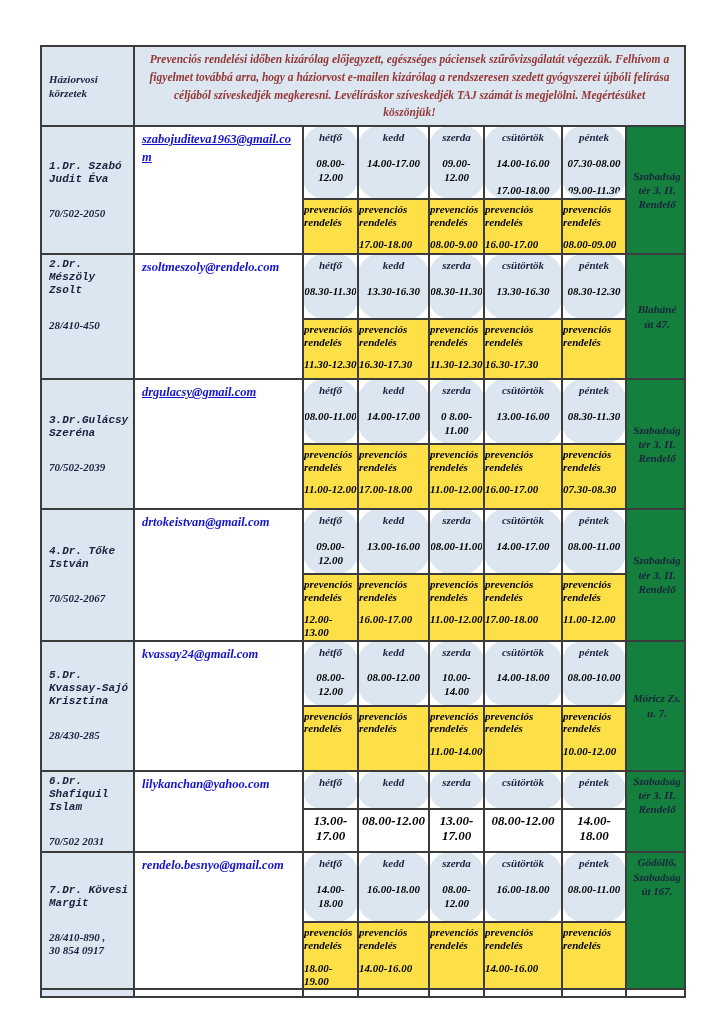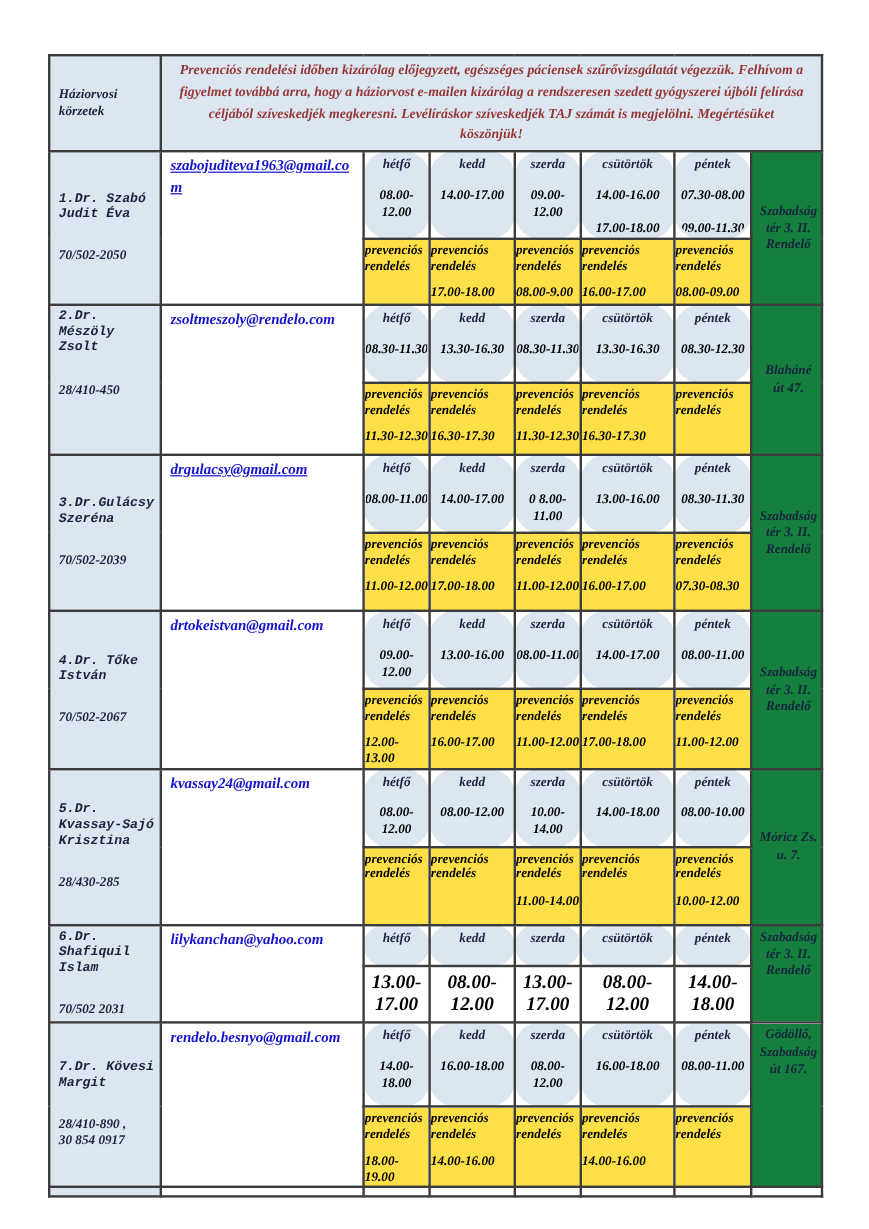--- a/index.html
+++ b/index.html
@@ -28,21 +28,21 @@
   .email.u{text-decoration:underline;}
   
   td.day-cell{background:var(--blue);vertical-align:top;text-align:center;padding-top:4px;font-size:11px;line-height:1.25;border-radius:21px;}
   .day-name{color:var(--navy);margin-bottom:12px;}
   .time{color:#000;}
   td.day-cell .time + .time{margin-top:13px;}
   
   td.prev-cell{background:#fde047;vertical-align:top;padding-top:3px;font-size:11px;line-height:1.2;}
   .prev-label{color:#000;line-height:1.15;}
   td.prev-cell .time{margin-top:10px;}
-  td.simple-cell{background:#fff;vertical-align:top;text-align:center;padding-top:3px;font-size:16px;line-height:1.2;}
+  td.simple-cell{background:#fff;vertical-align:top;text-align:center;padding-top:3px;font-size:13px;line-height:1.2;}
   
   td.loc-cell{background:#15803d;padding:2px 2px 2px 5px;font-size:11px;color:var(--navy);line-height:1.3;text-align:center;}
   td.blue{background:var(--blue);}
 </style>
 </head>
 <body>
 
 <div class="page">
   <table class="sched">
     <colgroup>

